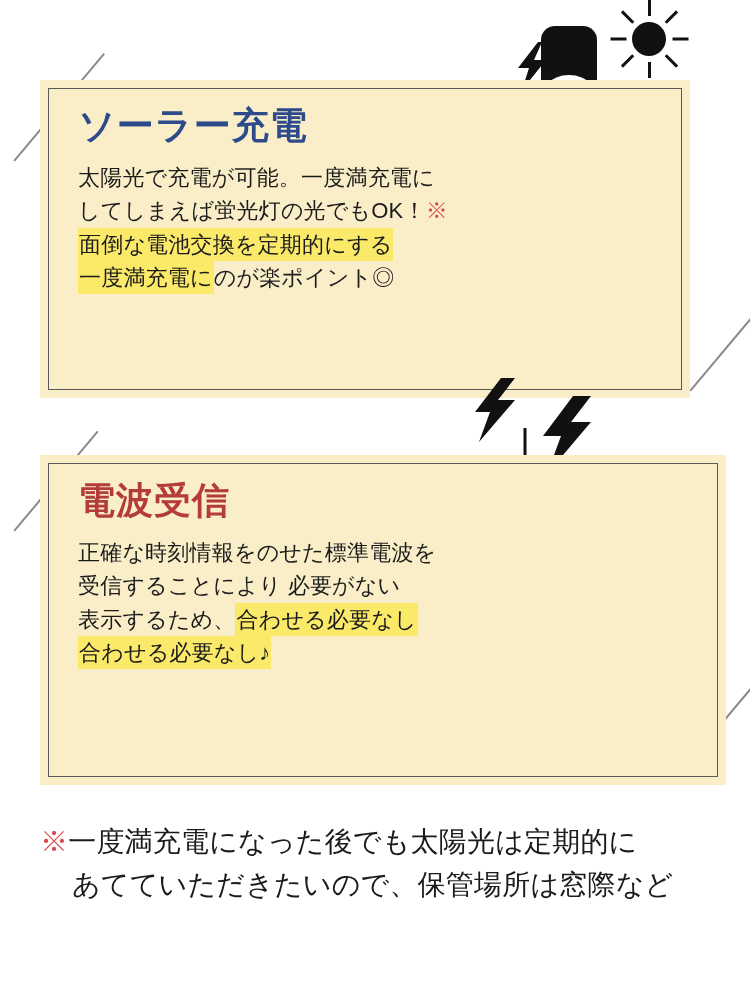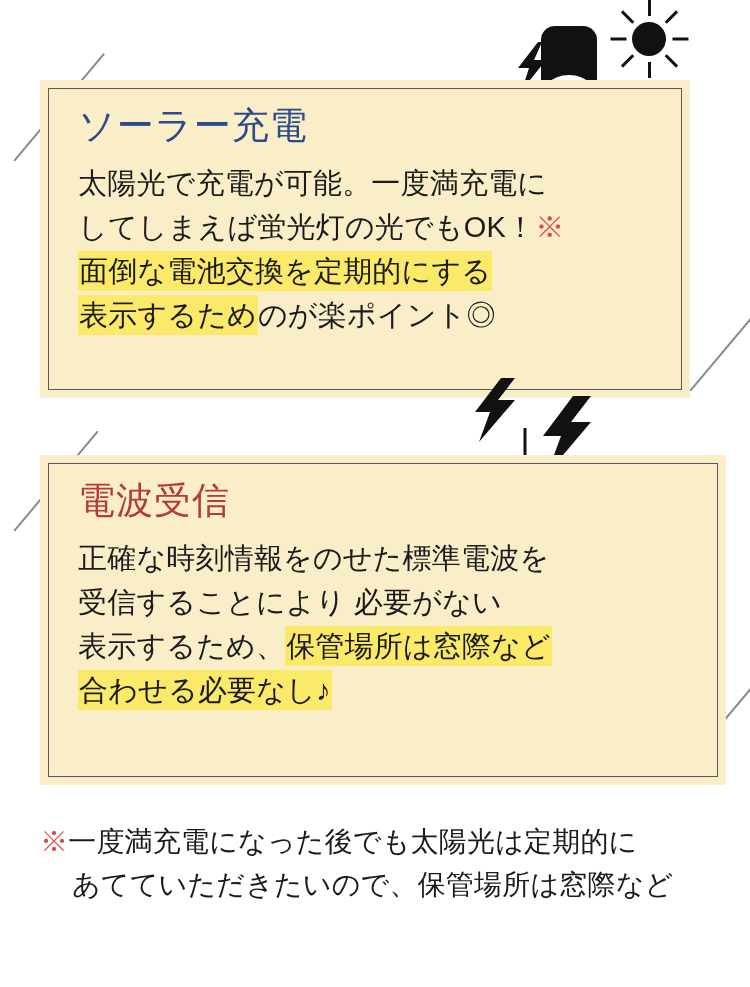--- a/index.html
+++ b/index.html
@@ -45,30 +45,30 @@
     border: 1.5px solid #5a5a5a;
     pointer-events: none;
   }
   .panel-inner {
     position: relative;
     padding: 26px 30px 22px 38px;
   }
 
   .panel-title {
     font-size: 37px;
-    font-weight: normal;
+    font-weight: bold;
     letter-spacing: 1px;
     margin: 0 0 14px 0;
     line-height: 1.1;
   }
   .title-solar { color: #2d4a8a; }
   .title-radio { color: #b33b3b; }
 
   .panel-body {
-    font-size: 29px;
+    font-size: 22px;
     line-height: 1.52;
     color: #1b1b1b;
     letter-spacing: 0.2px;
   }
   .panel-body .line { white-space: nowrap; }
 
   .hl {
     background: #fbe96a;
     padding: 4px 1px;
   }
@@ -203,21 +203,21 @@
         <div class="line">
           <span>太陽光で充電が可能。一度満充電に</span>
         </div>
         <div class="line">
           <span>してしまえば蛍光灯の光でもOK！</span><span class="aster">※</span>
         </div>
         <div class="line">
           <span class="hl">面倒な電池交換を定期的にする</span>
         </div>
         <div class="line">
-          <span class="hl">表示するため</span><span>のが楽ポイント◎</span>
+          <span class="hl">一度満充電に</span><span>のが楽ポイント◎</span>
         </div>
       </div>
     </div>
   </div>
 
   <svg style="position:absolute; left:455px; top:378px;" width="210" height="140" viewBox="0 0 210 140">
     <polygon points="46,0 20,34 35,34 24,64 60,22 43,22 60,0" fill="#111"></polygon>
     <polygon points="118,18 88,58 106,58 92,96 136,44 116,44 136,18" fill="#111"></polygon>
   </svg>
 
@@ -254,21 +254,21 @@
     <div class="panel-inner">
       <h2 class="panel-title title-radio">電波受信</h2>
       <div class="panel-body">
         <div class="line">
           <span>正確な時刻情報をのせた標準電波を</span>
         </div>
         <div class="line">
           <span>受信することにより 必要がない</span>
         </div>
         <div class="line">
-          <span>表示するため、</span><span class="hl">保管場所は窓際など</span>
+          <span>表示するため、</span><span class="hl">合わせる必要なし</span>
         </div>
         <div class="line">
           <span class="hl">合わせる必要なし♪</span>
         </div>
       </div>
     </div>
   </div>
 
   <div class="footnote">
     <div class="fline"><span class="fmark">※</span><span>一度満充電になった後でも太陽光は定期的に</span></div>

